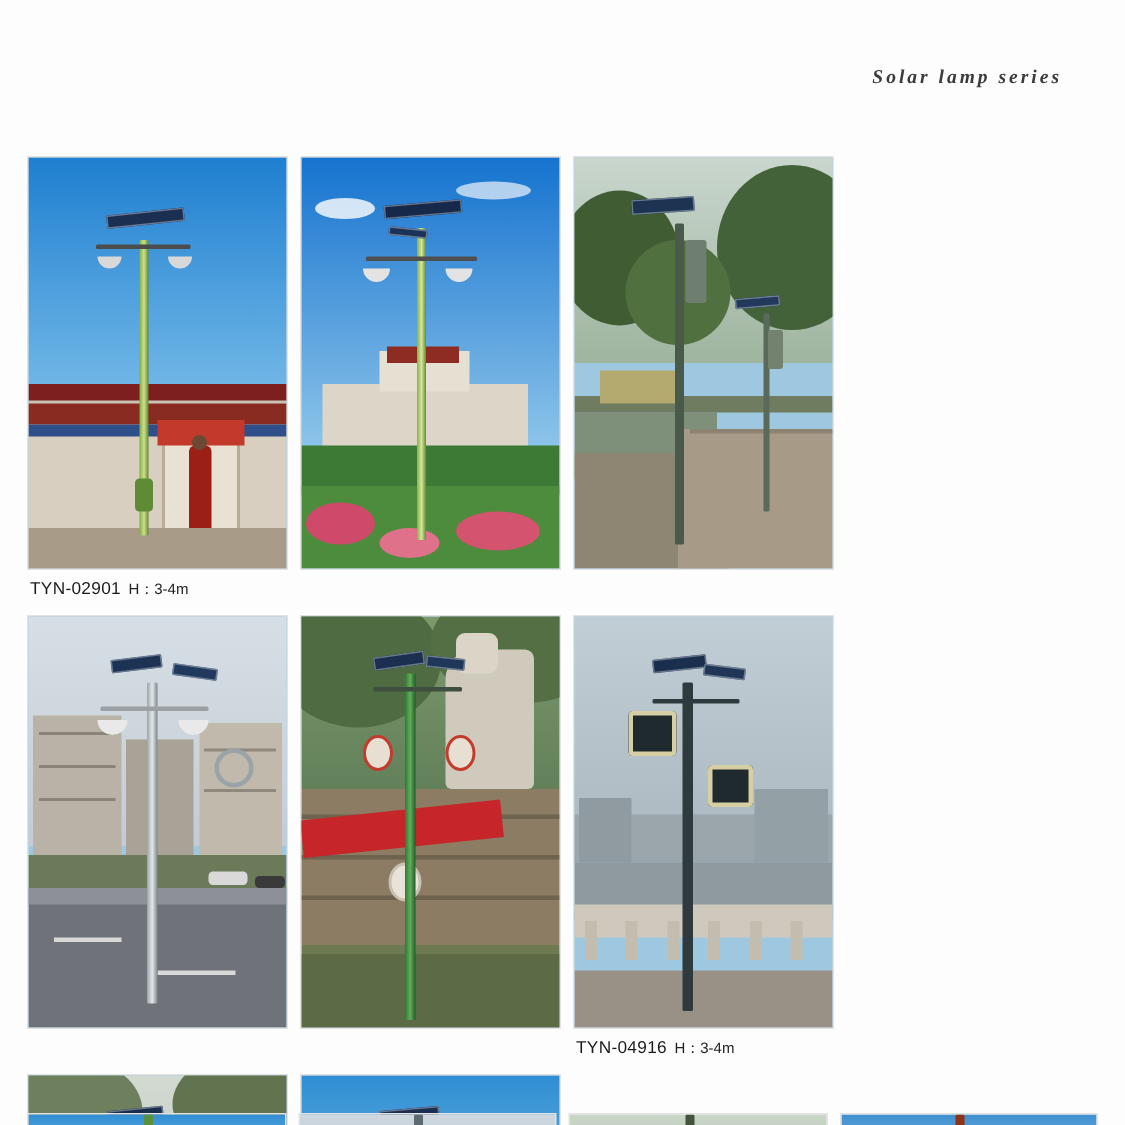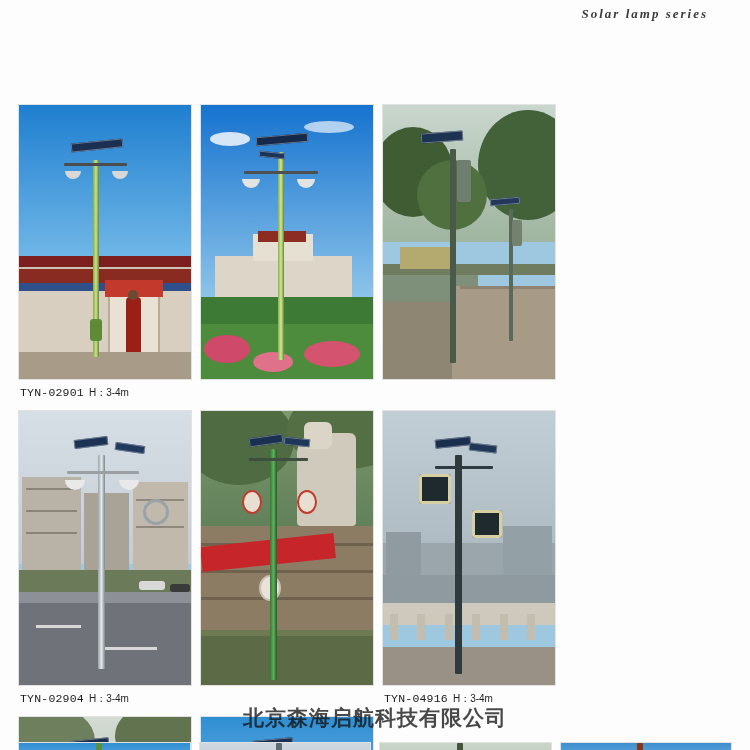--- a/index.html
+++ b/index.html
@@ -16,20 +16,21 @@
     background: #fdfdfd;
     overflow: hidden;
   }
 
   
   .header {
     position: absolute;
     top: 0; left: 0; right: 0;
     height: 96px;
     display: flex;
+    align-items: center;
     justify-content: flex-end;
     padding-right: 20px;
     margin-left: 20px;
   }
   .header-en {
     font-family: "Liberation Serif", serif;
     font-size: 13px;
     letter-spacing: 2px;
     color: #3b3b3b;
     margin-right: 22px;
@@ -66,21 +67,21 @@
     border: 1px solid #e2e2e2;
     background: #9ec7e0;
   }
   .caption {
     padding: 6px 2px 2px 2px;
     font-size: 11.5px;
     color: #1a1a1a;
     font-family: "Liberation Sans", sans-serif;
     white-space: nowrap;
   }
-  .caption .code { letter-spacing: 0.2px; font-family: Liberation Mono, monospace; }
+  .caption .code { letter-spacing: 0.2px; }
   .caption .h {
     font-size: 10px;
     margin-left: 5px;
     color: #222;
   }
 
   
   .sky {
     position: absolute; left: 0; right: 0; top: 0;
     height: 70%;
@@ -254,23 +255,20 @@
         <div class="rect" style="left:88%;top:63%;width:20px;height:8px;background:#3a3a3a;border-radius:3px;"></div>
 
         <div class="pole" style="left:46%;top:16%;width:7px;height:78%;background:linear-gradient(90deg,#9aa3a8,#e3e8ea,#7d868a);"></div>
         <div class="arm" style="left:28%;top:22%;width:42%;height:3px;background:#9aa0a4;"></div>
         <div class="panel" style="left:32%;top:10%;width:34px;height:9px;background:#1d3354;transform:rotate(-7deg);"></div>
         <div class="panel" style="left:56%;top:12%;width:30px;height:8px;background:#20395c;transform:rotate(8deg);"></div>
         <div class="lamphead" style="left:27%;top:25%;width:20px;height:10px;background:#e9e9e9;border-radius:0 0 10px 10px;"></div>
         <div class="lamphead" style="left:58%;top:25%;width:20px;height:10px;background:#e9e9e9;border-radius:0 0 10px 10px;"></div>
         <div class="blob" style="left:72%;top:32%;width:26px;height:26px;background:transparent;border:3px solid #9aa3a8;"></div>
       </div>
-      <div class="caption">
-        <span class="code">TYN-02904</span><span class="h">H：3-4m</span>
-      </div>
     </div>
 
     <div class="cell">
       <div class="photo">
         <div class="sky" style="background:linear-gradient(#7d9a6e,#62805a); height:42%;"></div>
         <div class="blob" style="left:-10%;top:-6%;width:110px;height:90px;background:#4e6b42;"></div>
         <div class="blob" style="left:50%;top:-8%;width:120px;height:80px;background:#556f45;"></div>
 
         <div class="rect" style="left:56%;top:8%;width:34%;height:34%;background:#cfcabb;border-radius:20px 6px 4px 4px;"></div>
         <div class="rect" style="left:60%;top:4%;width:16%;height:10%;background:#dad5c6;border-radius:6px;"></div>
@@ -363,15 +361,14 @@
       <div class="pole" style="left:45%;top:0;width:6px;height:100%;background:#5d6a70;"></div>
     </div>
     <div class="photo" style="background:linear-gradient(#c9d6c9,#aebaa9);">
       <div class="pole" style="left:45%;top:0;width:6px;height:100%;background:#44533c;"></div>
     </div>
     <div class="photo" style="background:linear-gradient(#3f90d0,#8fc3e4);">
       <div class="pole" style="left:45%;top:0;width:6px;height:100%;background:#8d3316;"></div>
     </div>
   </div>
 
-  <div class="watermark">北京森海启航科技有限公司</div>
 
 </div>
 
 </body></html>

